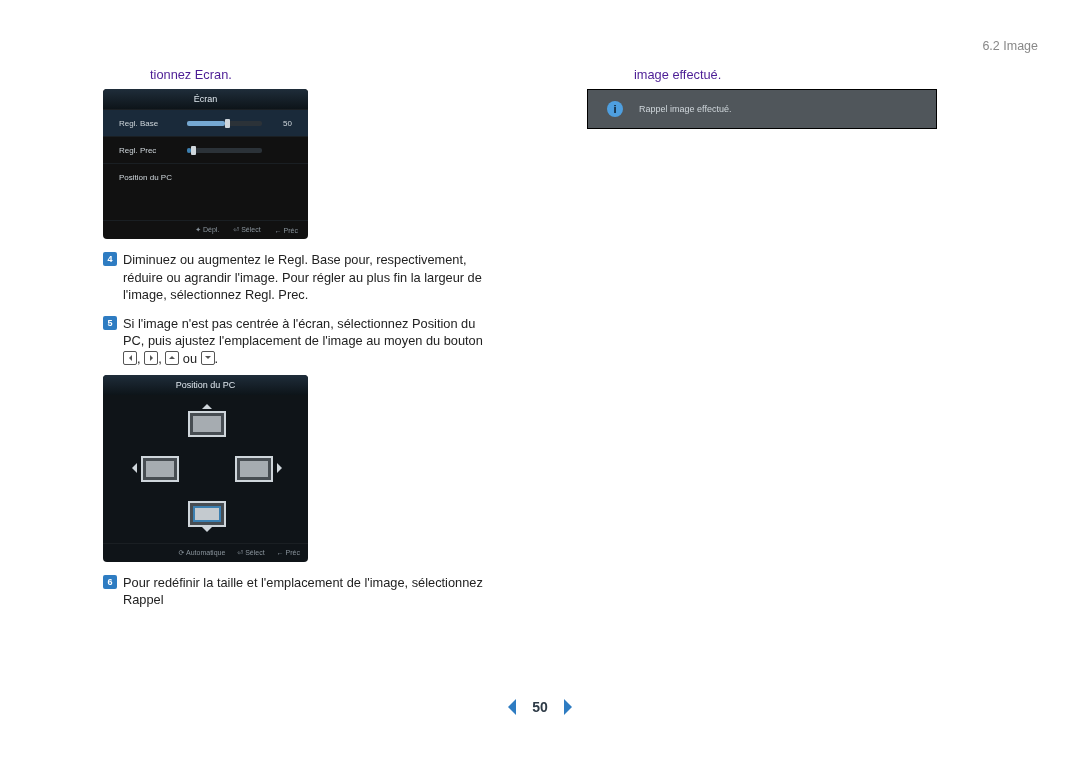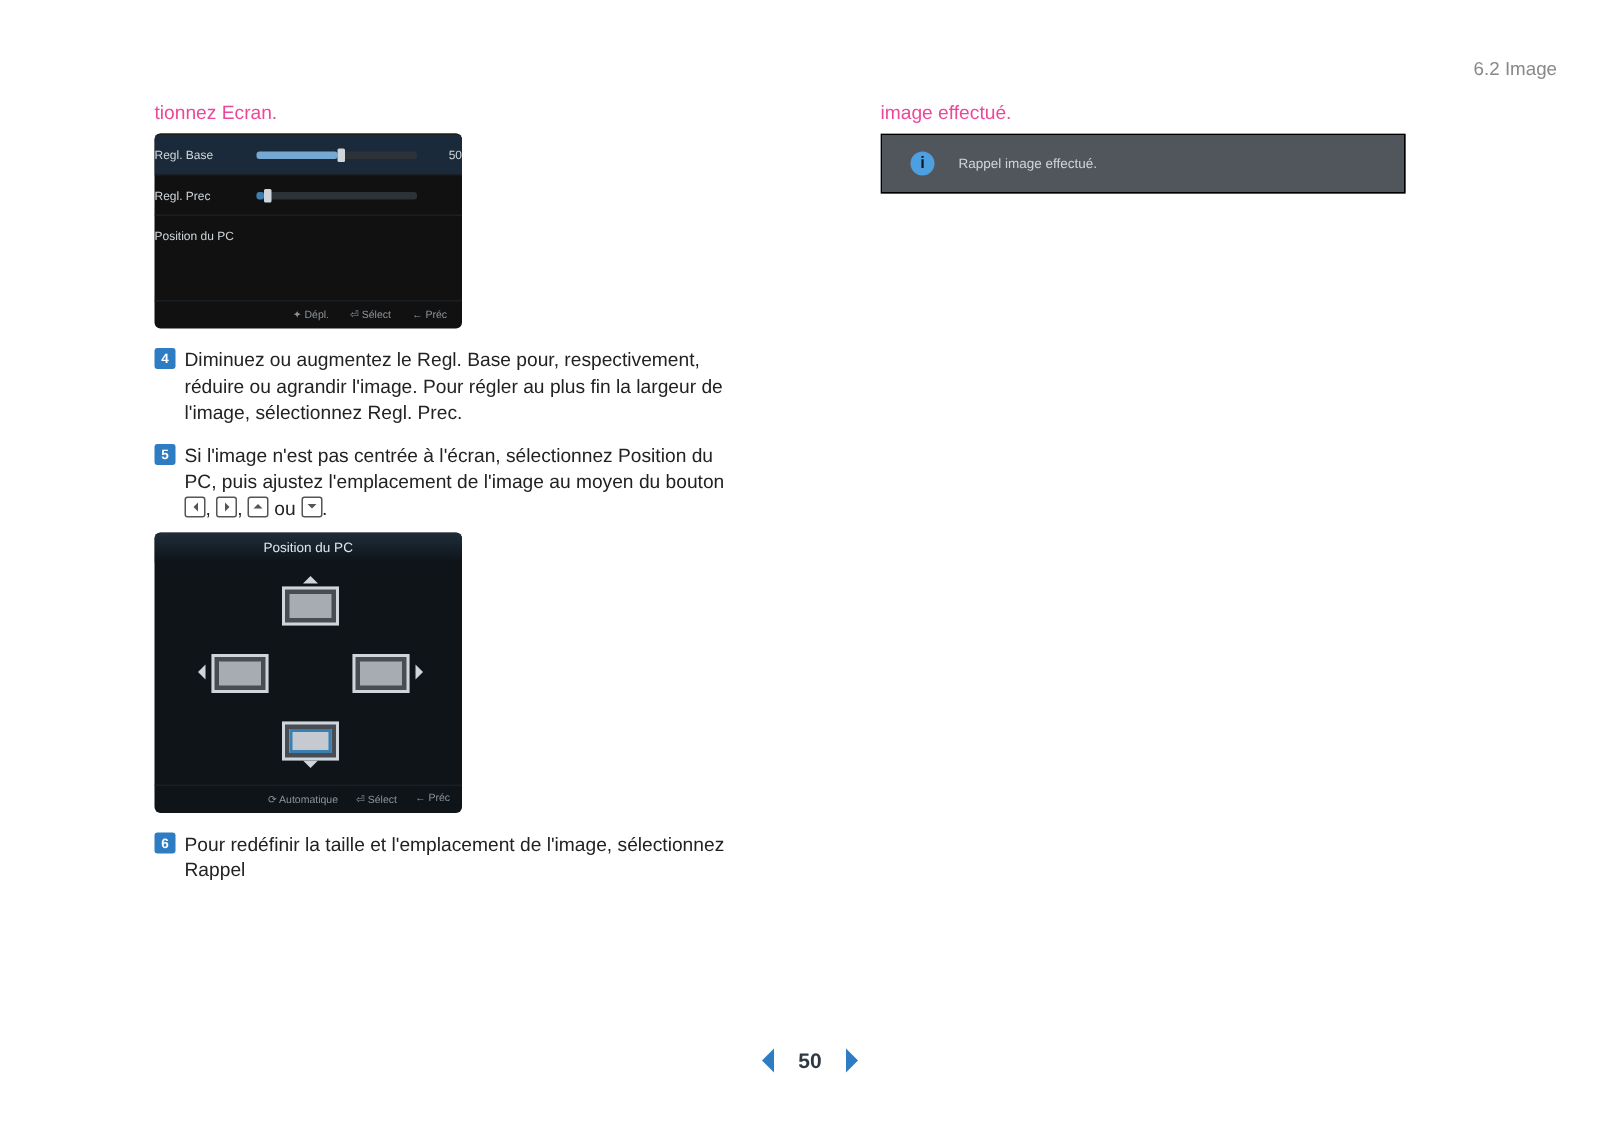--- a/index.html
+++ b/index.html
@@ -4,37 +4,37 @@
 <style>
   @page { size: 1080px 763px; margin: 0; }
   html, body { margin: 0; padding: 0; width: 1080px; height: 763px; font-family: "Segoe UI", "Helvetica Neue", Arial, sans-serif; background: #fff; color: #222; }
   .page { position: relative; width: 1080px; height: 763px; }
 
   .header-right { position: absolute; top: 39px; right: 42px; font-size: 12.5px; color: #888; }
 
   .col-left  { position: absolute; left: 103px; top: 66px; width: 380px; }
   .col-right { position: absolute; left: 587px; top: 66px; width: 380px; }
 
-  .body-text { font-size: 12.8px; line-height: 1.35; color: #ec4899; }
+  .body-text { font-size: 12.8px; line-height: 1.35; color: #4c1d95; margin-left: 47px; }
 
   
   .step { position: relative; padding-left: 20px; margin-top: 12px; font-size: 12.8px; line-height: 1.35; }
   .step .num { position: absolute; left: 0; top: 1px; width: 14px; height: 14px; background: #2e7cc2; color: #fff; font-size: 9px; font-weight: 600; border-radius: 2px; display: flex; align-items: center; justify-content: center; }
 
   .keybox { display: inline-block; width: 12px; height: 12px; border: 1px solid #555; border-radius: 2px; vertical-align: -2px; position: relative; }
   .keybox::after { content: ""; position: absolute; left: 50%; top: 50%; width: 0; height: 0; transform: translate(-50%, -50%); border: 3px solid transparent; }
   .key-left::after  { border-right-color: #555; margin-left: -1.5px; }
   .key-right::after { border-left-color:  #555; margin-left: 1.5px; }
   .key-up::after    { border-bottom-color:#555; margin-top: -1.5px; }
   .key-down::after  { border-top-color:   #555; margin-top: 1.5px; }
 
   
   .osd { width: 205px; background: #111; border-radius: 4px; overflow: hidden; font-size: 8px; color: #cfd6db; margin-top: 6px; }
   .osd .title { text-align: center; padding: 5px 0; font-size: 9px; background: linear-gradient(#1f2d3a, #0d1419); color: #dfe7ee; }
-  .osd .row { height: 26px; display: flex; align-items: center; padding: 0 0; border-top: 1px solid #1a1f23; }
+  .osd .row { height: 26px; display: flex; align-items: center; padding: 0 16px; border-top: 1px solid #1a1f23; }
   .osd .row.sel { background: #1a2a3a; }
   .osd .label { flex: 0 0 62px; font-size: 8px; white-space: nowrap; }
   .osd .label-full { font-size: 8px; }
   .osd .track { flex: 1 1 auto; height: 5px; background: #2b3238; border-radius: 2px; position: relative; margin: 0 6px; }
   .osd .track .fill { position: absolute; left: 0; top: 0; bottom: 0; background: #3b7fb0; border-radius: 2px; }
   .osd .track .fill.sel { background: #75a8d2; }
   .osd .knob { position: absolute; top: -2px; width: 5px; height: 9px; background: #cfd6db; border-radius: 1px; }
   .osd .val { flex: 0 0 24px; text-align: right; font-size: 8px; }
   .osd .footer { height: 18px; display: flex; align-items: center; justify-content: flex-end; gap: 14px; padding: 0 10px; font-size: 7px; color: #8a949c; border-top: 1px solid #1a1f23; }
 
@@ -71,20 +71,21 @@
 </head>
 <body>
 
 <div class="page">
   <div class="header-right">6.2 Image</div>
 
   <div class="col-left">
     <div class="body-text">tionnez Ecran.</div>
 
     <div class="osd">
+      <div class="title">Écran</div>
 
       <div class="row sel">
         <div class="label">Regl. Base</div>
         <div class="track">
           <div class="fill sel" style="width:50%"></div>
           <div class="knob" style="left:50%"></div>
         </div>
         <div class="val">50</div>
       </div>
 

